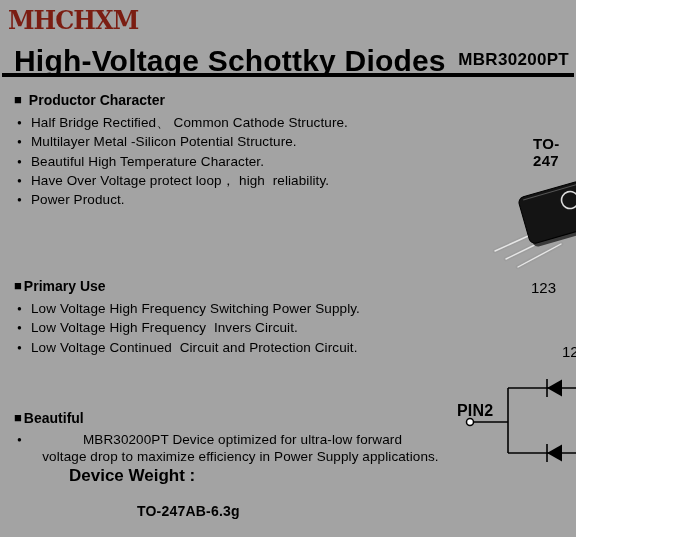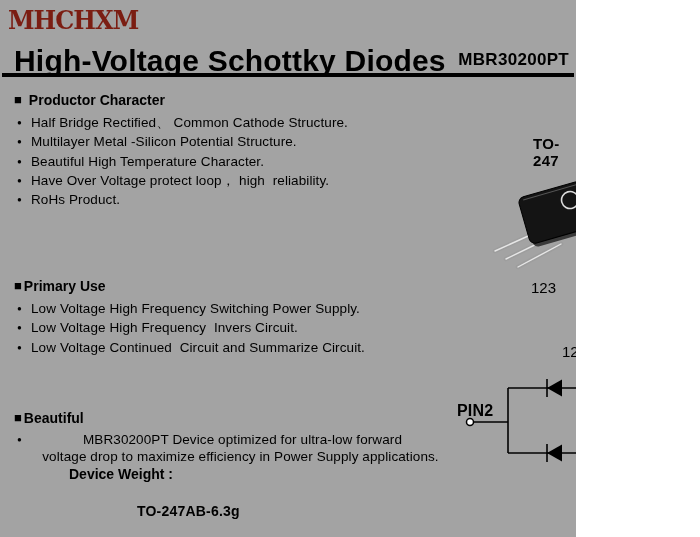--- a/index.html
+++ b/index.html
@@ -35,21 +35,21 @@
   }
   ul.bullets li::before {
     content:"●"; position:absolute; left:3px; top:0; font-size:8px; line-height:19.3px;
   }
   #summarize ul.bullets { margin-top:6px;text-align:center; }
   #summarize ul.bullets li { line-height:16.5px; }
   #summarize ul.bullets li::before { line-height:16.5px; }
   #summarize ul.bullets li.cont { padding-left:13px; }
   #summarize ul.bullets li.cont::before { content:""; }
 
-  .device-weight { left:69px; top:466px; font-size:14px; font-weight:700; }
+  .device-weight { left:69px; top:466px; font-size:17px; font-weight:700; }
   .weight-value { left:137px; top:503px; font-size:14px; font-weight:700; letter-spacing:0.2px; }
 
   
   .pkg-name { left:533px; top:135px; font-size:15px; font-weight:700; letter-spacing:0.3px; }
   .pkg-pins { left:531px; top:279px; font-size:15px; }
   .ckt-label { left:562px; top:343px; font-size:15px; }
 
   .pkg-wrap { left:483px; top:174px; width:125px; height:102px; }
   .ckt-wrap { left:445px; top:368px; width:252px; height:102px; }
   .pin-label { position:absolute; font-size:16px; font-weight:700; letter-spacing:0.2px; }
@@ -70,33 +70,33 @@
   <div class="abs section" id="productor" style="left:14px; top:92px;">
     <div class="sec-heading sp">
       <span class="sec-square">■</span>
       <span>Productor Character</span>
     </div>
     <ul class="bullets">
       <li>Half Bridge Rectified、 Common Cathode Structure.</li>
       <li>Multilayer Metal -Silicon Potential Structure.</li>
       <li>Beautiful High Temperature Character.</li>
       <li>Have Over Voltage protect loop， high  reliability.</li>
-      <li>RoHs Product.</li>
+      <li>Power Product.</li>
     </ul>
   </div>
 
   <div class="abs section" id="primary" style="left:14px; top:278px;">
     <div class="sec-heading tight">
       <span class="sec-square">■</span>
       <span>Primary Use</span>
     </div>
     <ul class="bullets">
       <li>Low Voltage High Frequency Switching Power Supply.</li>
       <li>Low Voltage High Frequency  Invers Circuit.</li>
-      <li>Low Voltage Continued  Circuit and Summarize Circuit.</li>
+      <li>Low Voltage Continued  Circuit and Protection Circuit.</li>
     </ul>
   </div>
 
   <div class="abs section" id="summarize" style="left:14px; top:410px;">
     <div class="sec-heading tight">
       <span class="sec-square">■</span>
       <span>Beautiful</span>
     </div>
     <ul class="bullets">
       <li>MBR30200PT Device optimized for ultra-low forward</li>

